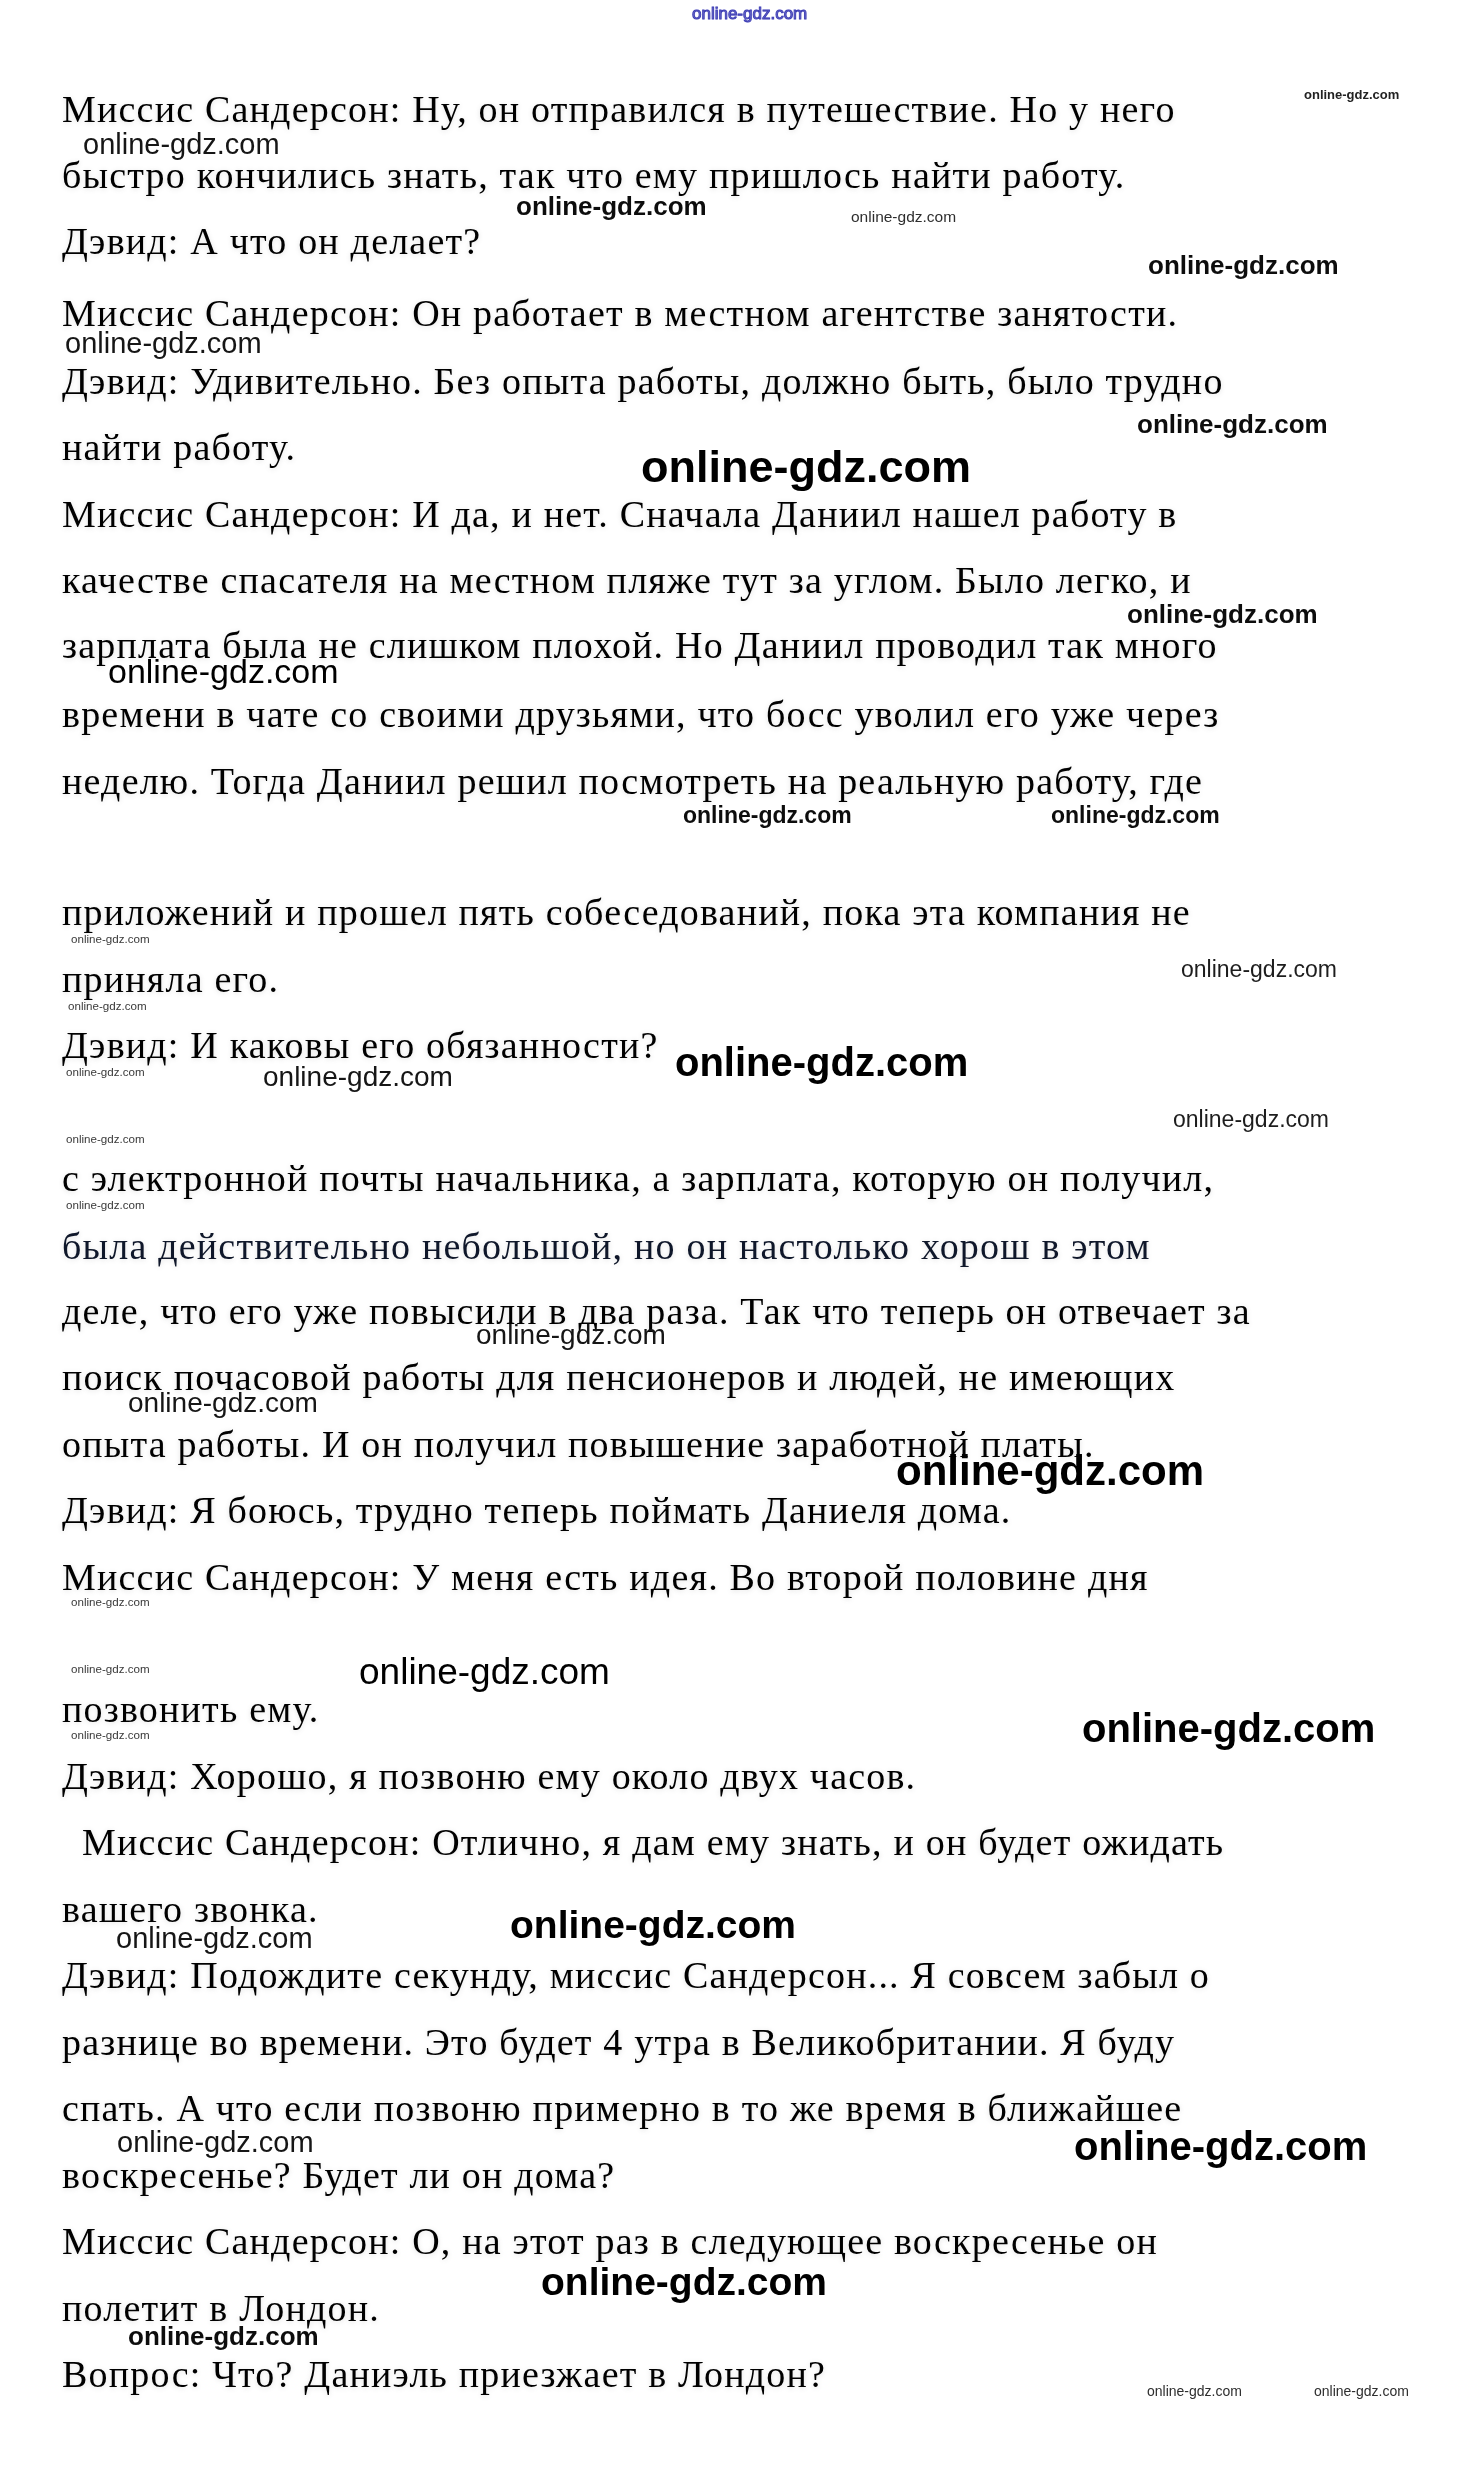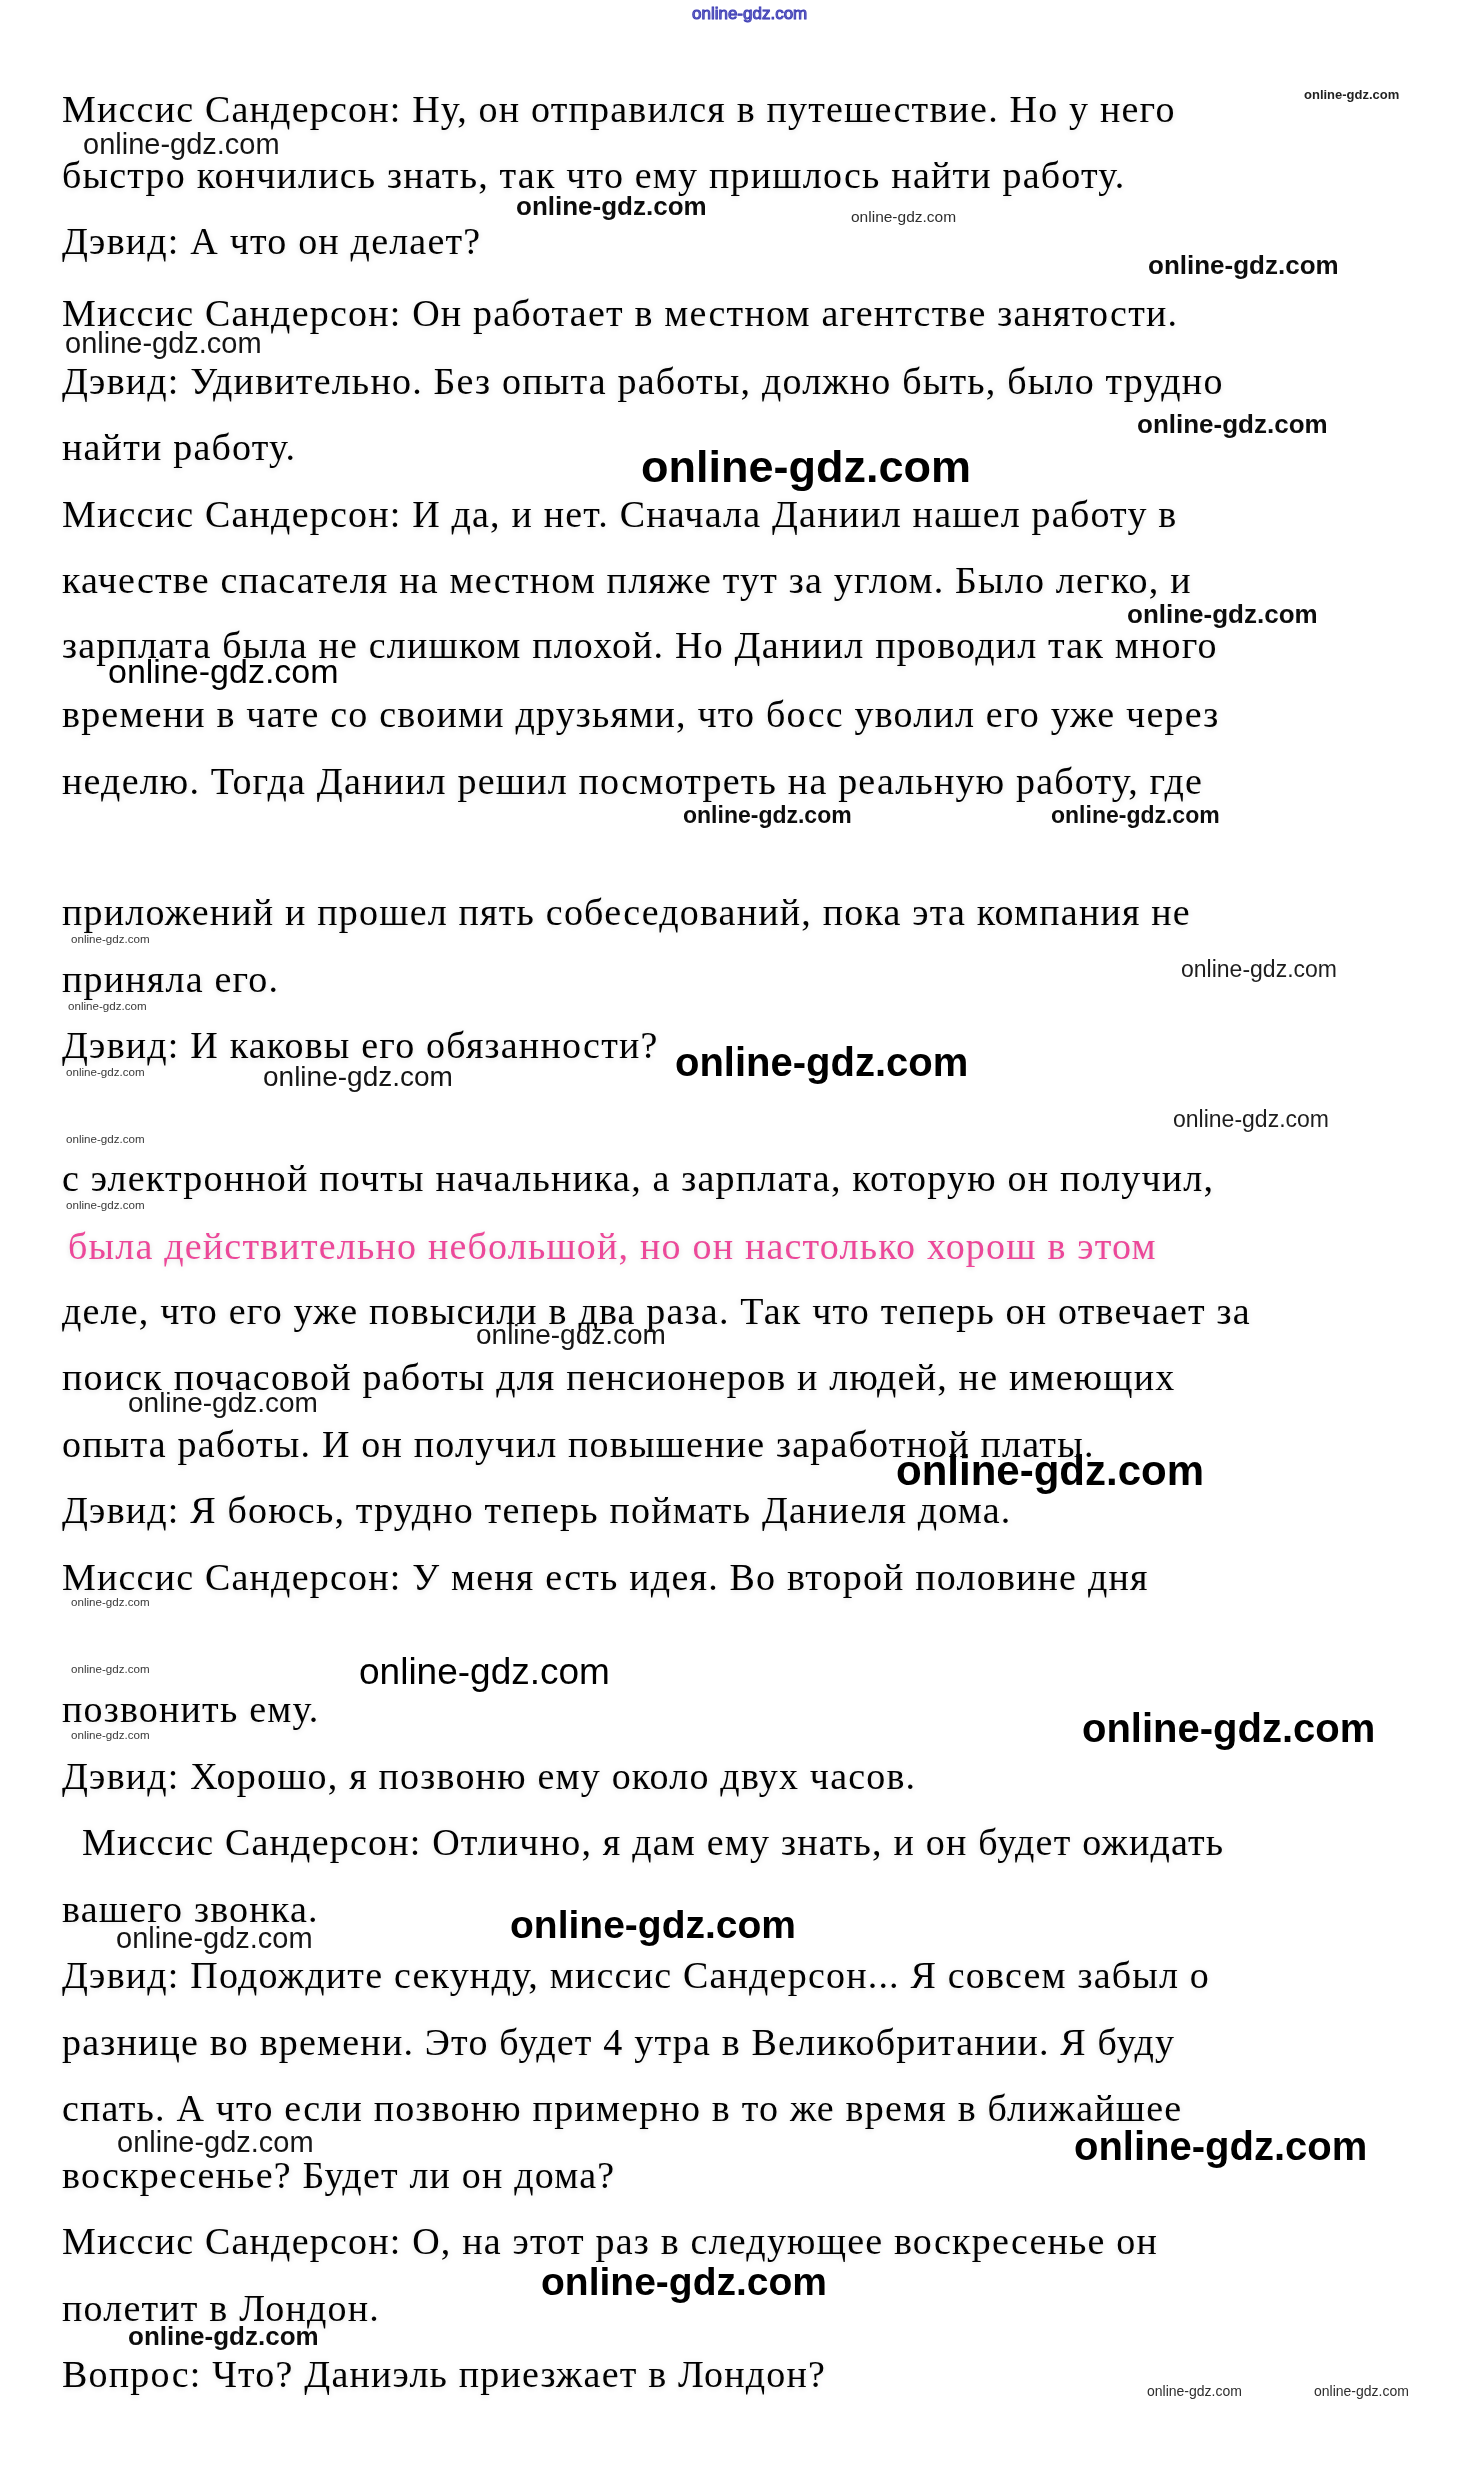--- a/index.html
+++ b/index.html
@@ -50,21 +50,21 @@
     <div class="line" style="left: 62px; top: 425px; color: rgb(0, 0, 0);">найти работу.</div>
     <div class="line" style="left: 62px; top: 492px; color: rgb(0, 0, 0); text-align: right;">Миссис Сандерсон: И да, и нет. Сначала Даниил нашел работу в</div>
     <div class="line" style="left: 62px; top: 558px; color: rgb(0, 0, 0);">качестве спасателя на местном пляже тут за углом. Было легко, и</div>
     <div class="line" style="left: 62px; top: 623px; color: rgb(0, 0, 0);">зарплата была не слишком плохой. Но Даниил проводил так много</div>
     <div class="line" style="left: 62px; top: 692px; color: rgb(0, 0, 0);">времени в чате со своими друзьями, что босс уволил его уже через</div>
     <div class="line" style="left: 62px; top: 759px; color: rgb(0, 0, 0);">неделю. Тогда Даниил решил посмотреть на реальную работу, где</div>
     <div class="line" style="left: 62px; top: 890px; color: rgb(0, 0, 0);">приложений и прошел пять собеседований, пока эта компания не</div>
     <div class="line" style="left: 62px; top: 957px; color: rgb(0, 0, 0);">приняла его.</div>
     <div class="line" style="left: 62px; top: 1023px; color: rgb(0, 0, 0);">Дэвид: И каковы его обязанности?</div>
     <div class="line" style="left: 62px; top: 1156px; color: rgb(0, 0, 0);">с электронной почты начальника, а зарплата, которую он получил,</div>
-    <div class="line" style="left: 68px; top: 1224px; color: #ec4899;">была действительно небольшой, но он настолько хорош в этом</div>
+    <div class="line" style="left: 62px; top: 1224px; color: #0f172a;">была действительно небольшой, но он настолько хорош в этом</div>
     <div class="line" style="left: 62px; top: 1289px; color: rgb(0, 0, 0);">деле, что его уже повысили в два раза. Так что теперь он отвечает за</div>
     <div class="line" style="left: 62px; top: 1355px; color: rgb(0, 0, 0);">поиск почасовой работы для пенсионеров и людей, не имеющих</div>
     <div class="line" style="left: 62px; top: 1422px; color: rgb(0, 0, 0);">опыта работы. И он получил повышение заработной платы.</div>
     <div class="line" style="left: 62px; top: 1488px; color: rgb(0, 0, 0);">Дэвид: Я боюсь, трудно теперь поймать Даниеля дома.</div>
     <div class="line" style="left: 62px; top: 1555px; color: rgb(0, 0, 0);">Миссис Сандерсон: У меня есть идея. Во второй половине дня</div>
     <div class="line" style="left: 62px; top: 1687px; color: rgb(0, 0, 0);">позвонить ему.</div>
     <div class="line" style="left: 62px; top: 1754px; color: rgb(0, 0, 0);">Дэвид: Хорошо, я позвоню ему около двух часов.</div>
     <div class="line" style="left: 62px; top: 1820px; color: rgb(0, 0, 0); margin-left: 20px;">Миссис Сандерсон: Отлично, я дам ему знать, и он будет ожидать</div>
     <div class="line" style="left: 62px; top: 1887px; color: rgb(0, 0, 0);">вашего звонка.</div>
     <div class="line" style="left: 62px; top: 1953px; color: rgb(0, 0, 0);">Дэвид: Подождите секунду, миссис Сандерсон... Я совсем забыл о</div>

